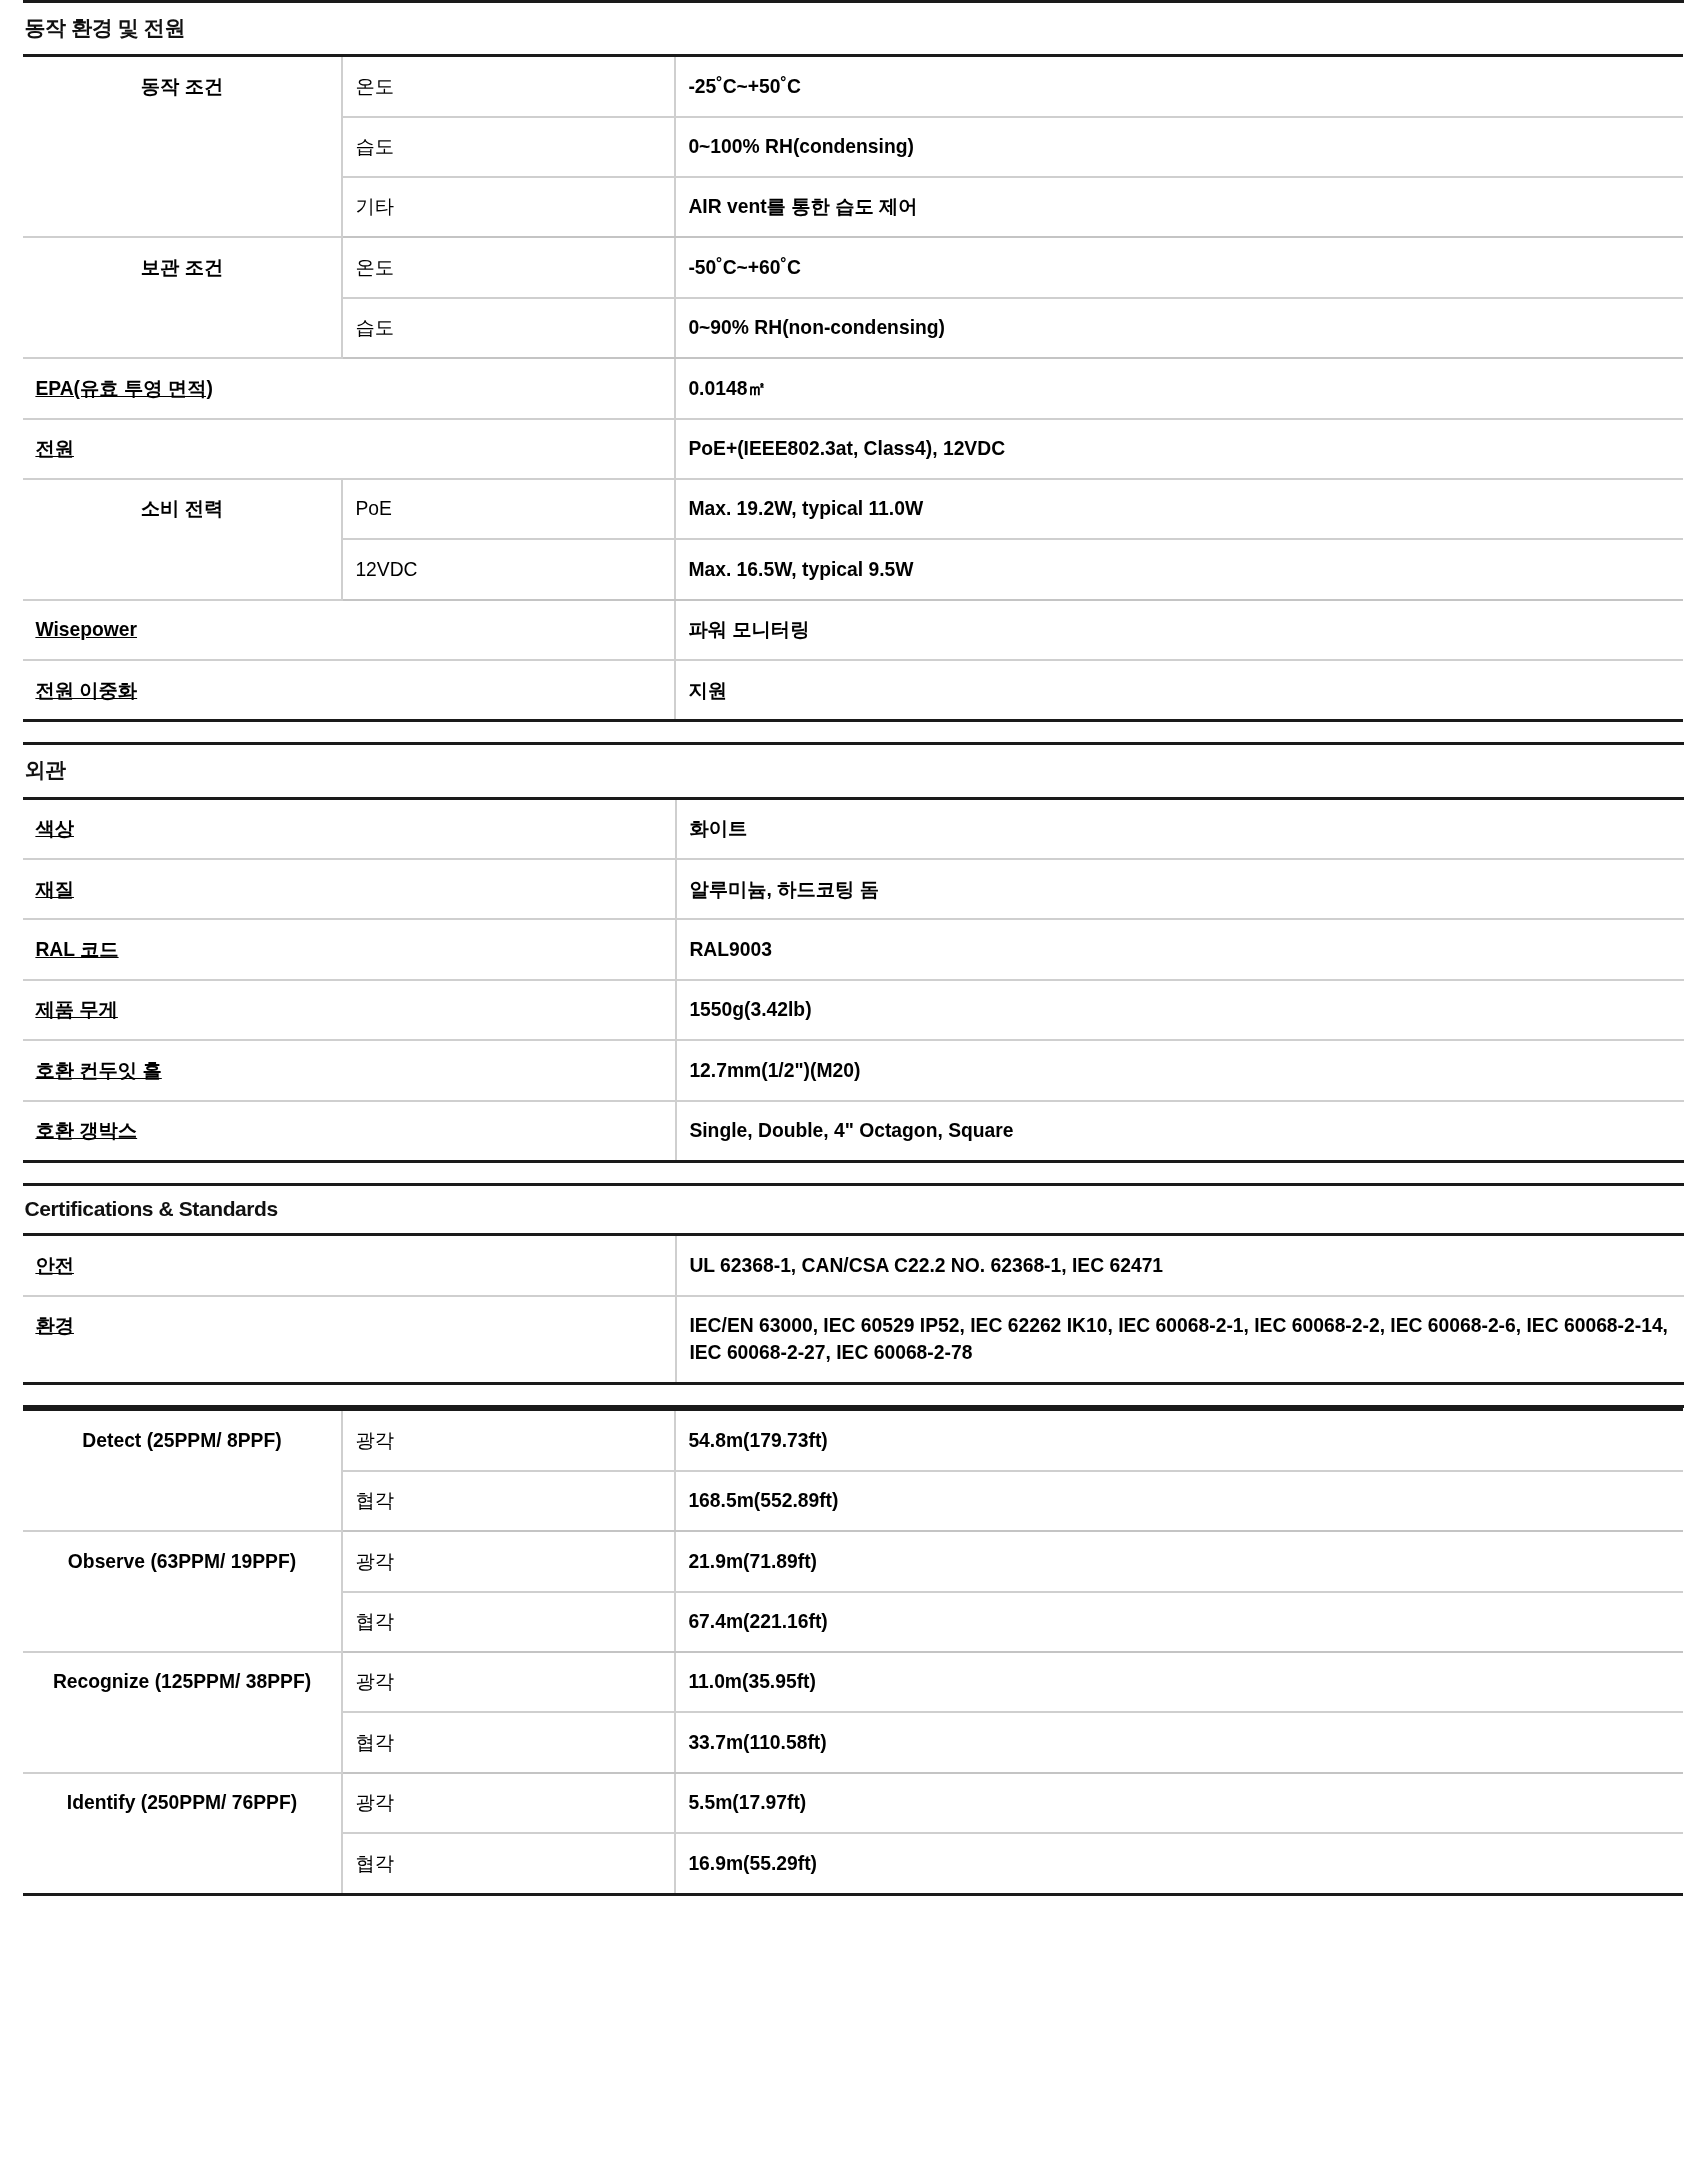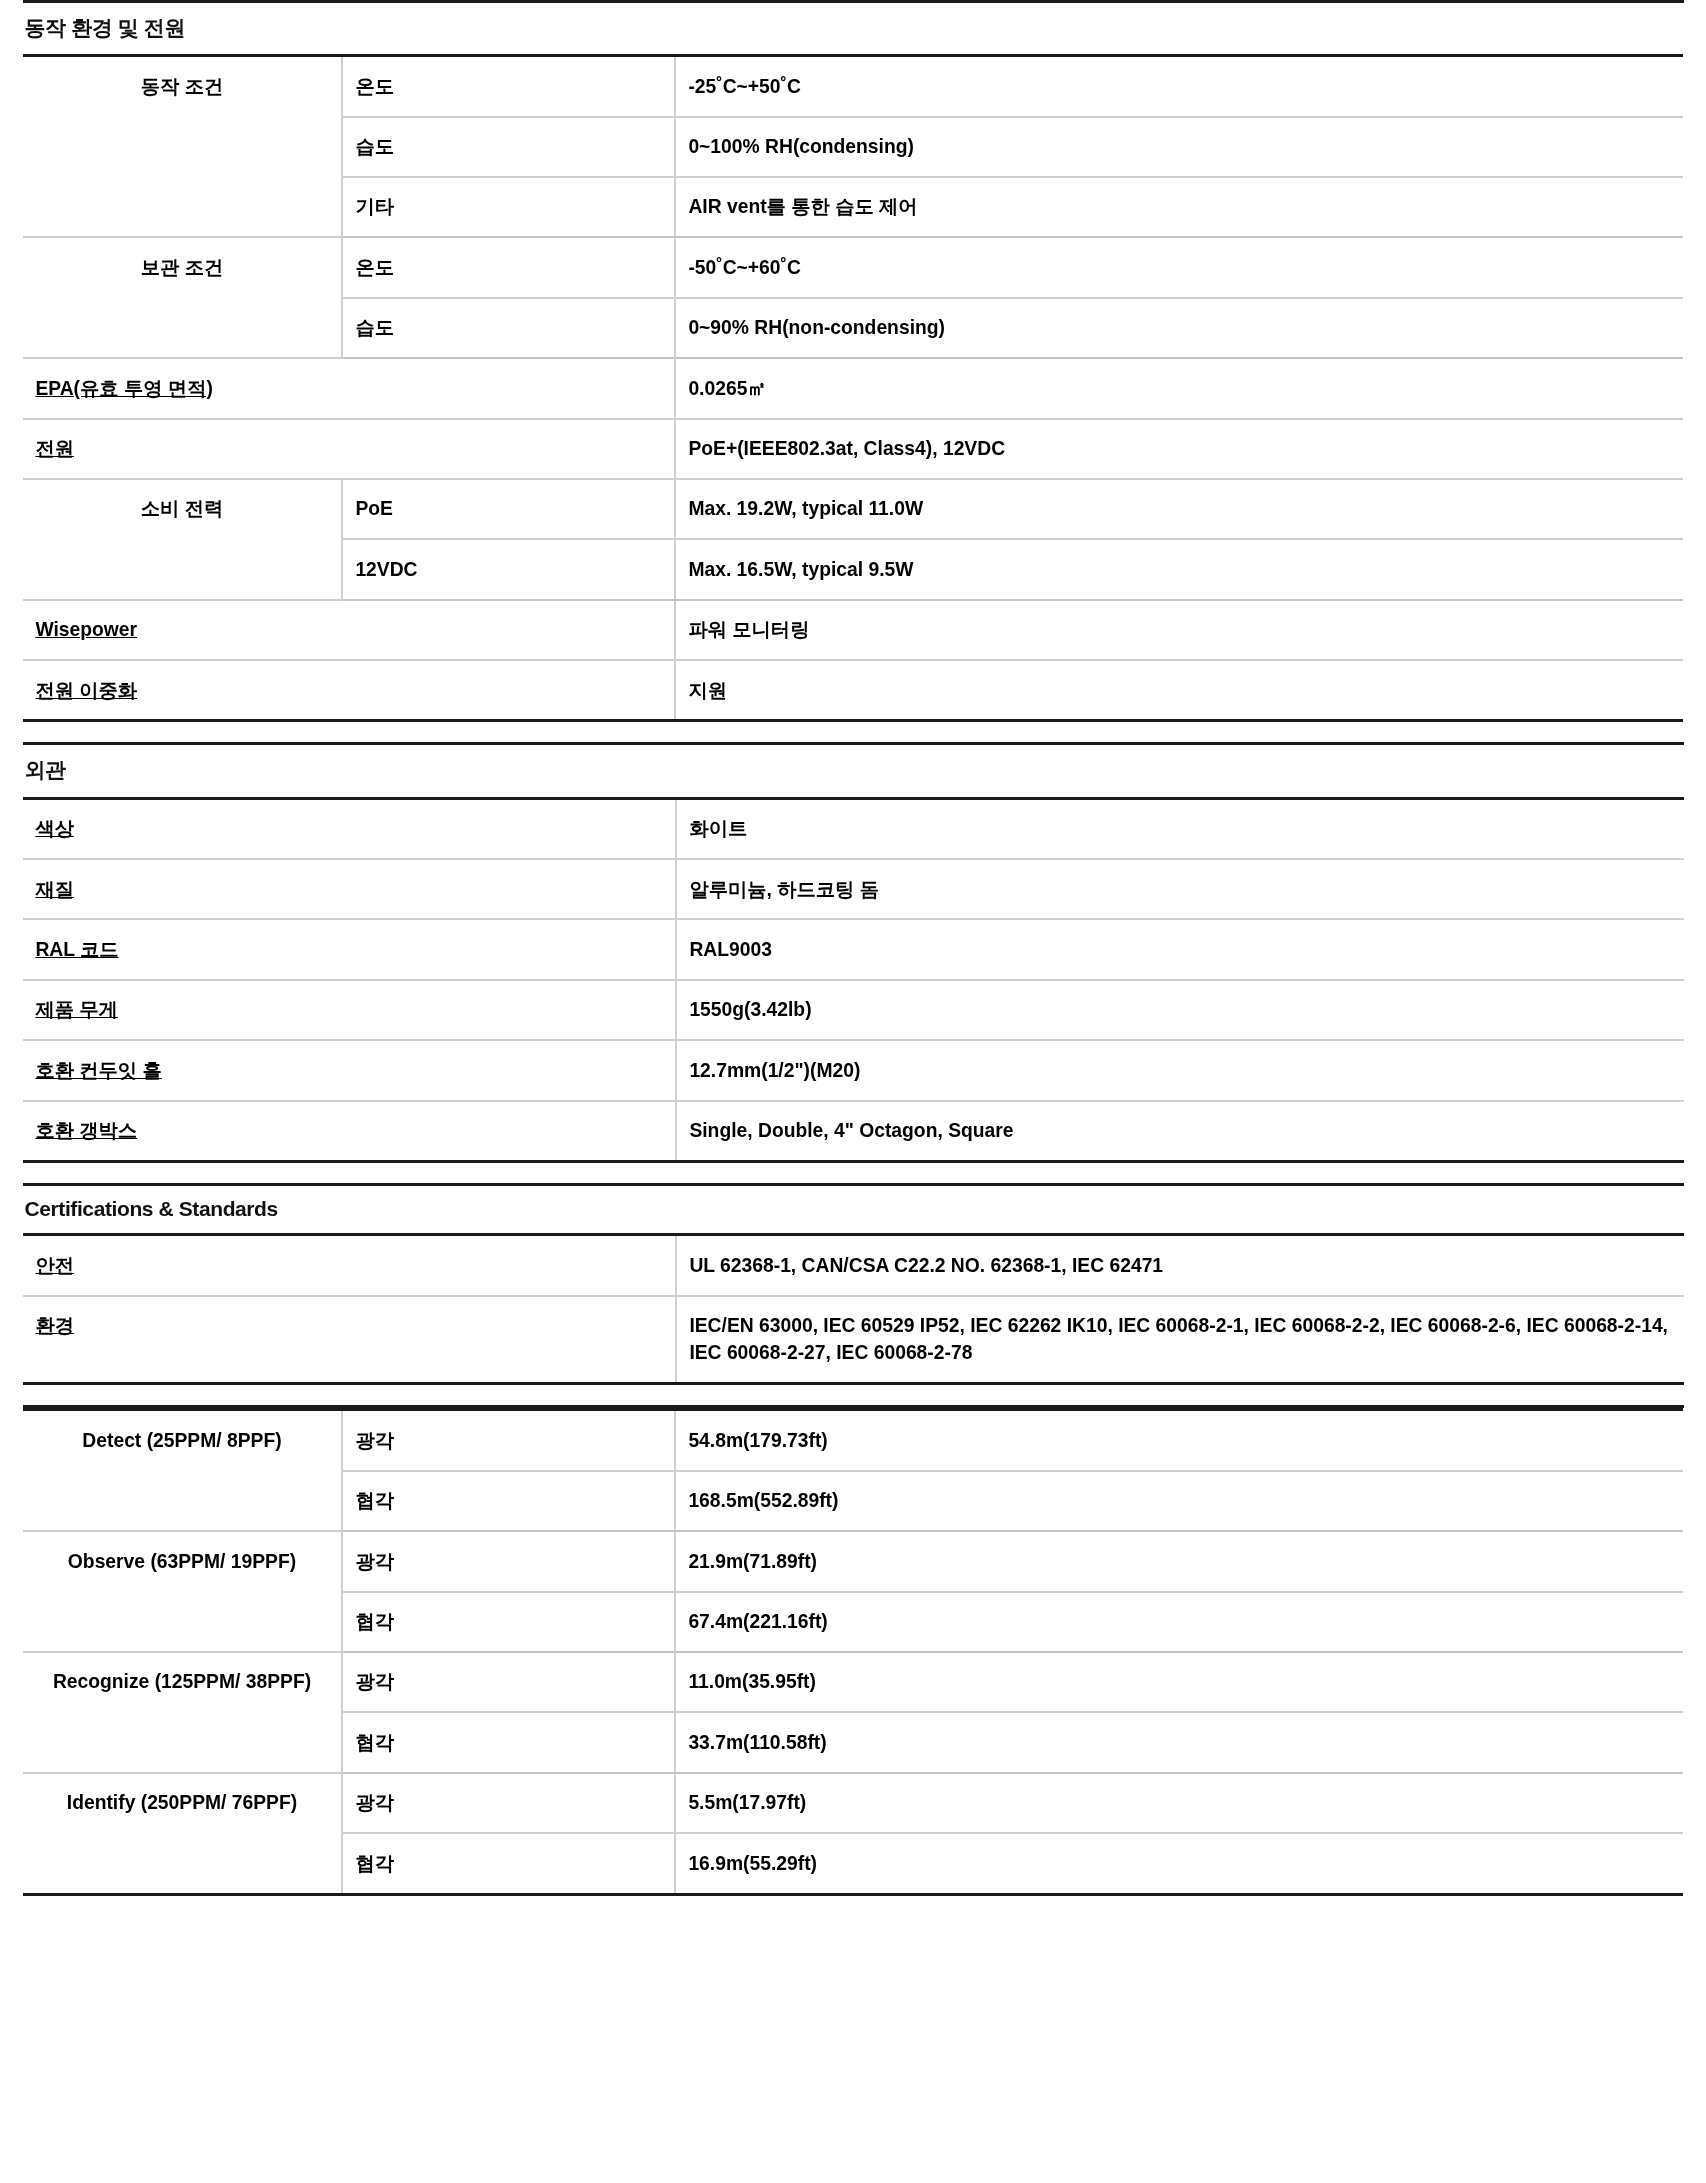--- a/index.html
+++ b/index.html
@@ -65,21 +65,21 @@
   td.k1 {
     background: #efefef;
     font-weight: bold;
     border-right: 2.3px solid #cfcfcf;
     word-break: keep-all;
     text-decoration: underline;
   }
   
   td.k2 {
     background: #efefef;
-    font-weight: bold;
+    font-weight: normal;
     border-right: 2.3px solid #cfcfcf;
   }
   
   td.v {
     background: #ffffff;
     font-weight: bold;
   }
   
   td.grp {
     background: #efefef;
@@ -126,21 +126,21 @@
               <td class="grp" rowspan="2">보관 조건</td>
               <td class="k2">온도</td>
               <td class="v">-50˚C~+60˚C</td>
             </tr>
             <tr class="grp-end">
               <td class="k2">습도</td>
               <td class="v">0~90% RH(non-condensing)</td>
             </tr>
             <tr>
               <td class="k1" colspan="2">EPA(유효 투영 면적)</td>
-              <td class="v">0.0265㎡</td>
+              <td class="v">0.0148㎡</td>
             </tr>
             <tr>
               <td class="k1" colspan="2">전원</td>
               <td class="v">PoE+(IEEE802.3at, Class4), 12VDC</td>
             </tr>
             <tr>
               <td class="grp" rowspan="2">소비 전력</td>
               <td class="k2">PoE</td>
               <td class="v">Max. 19.2W, typical 11.0W</td>
             </tr>

